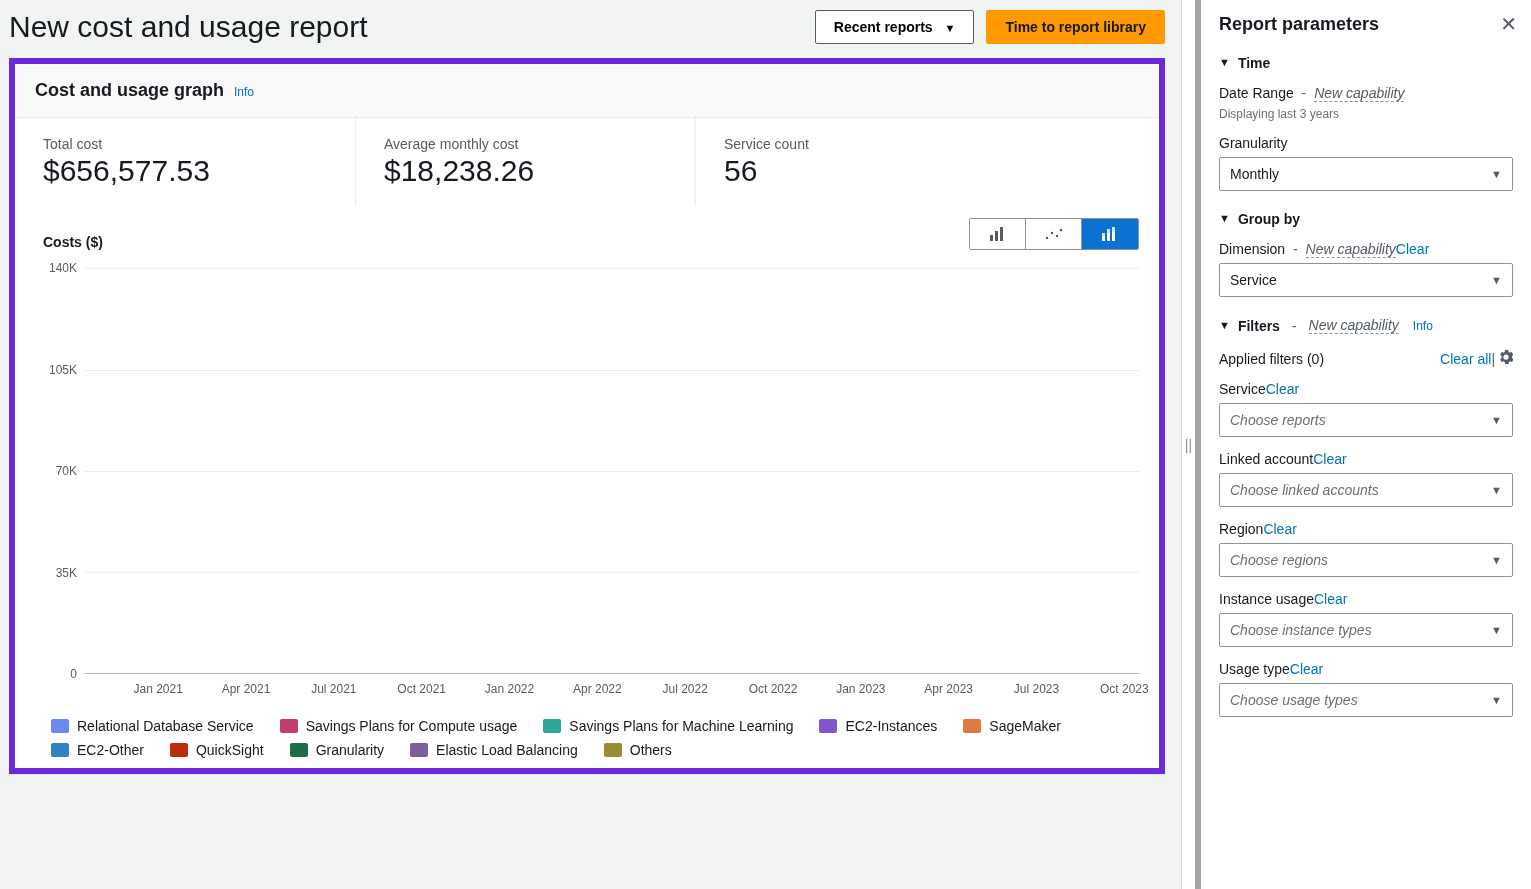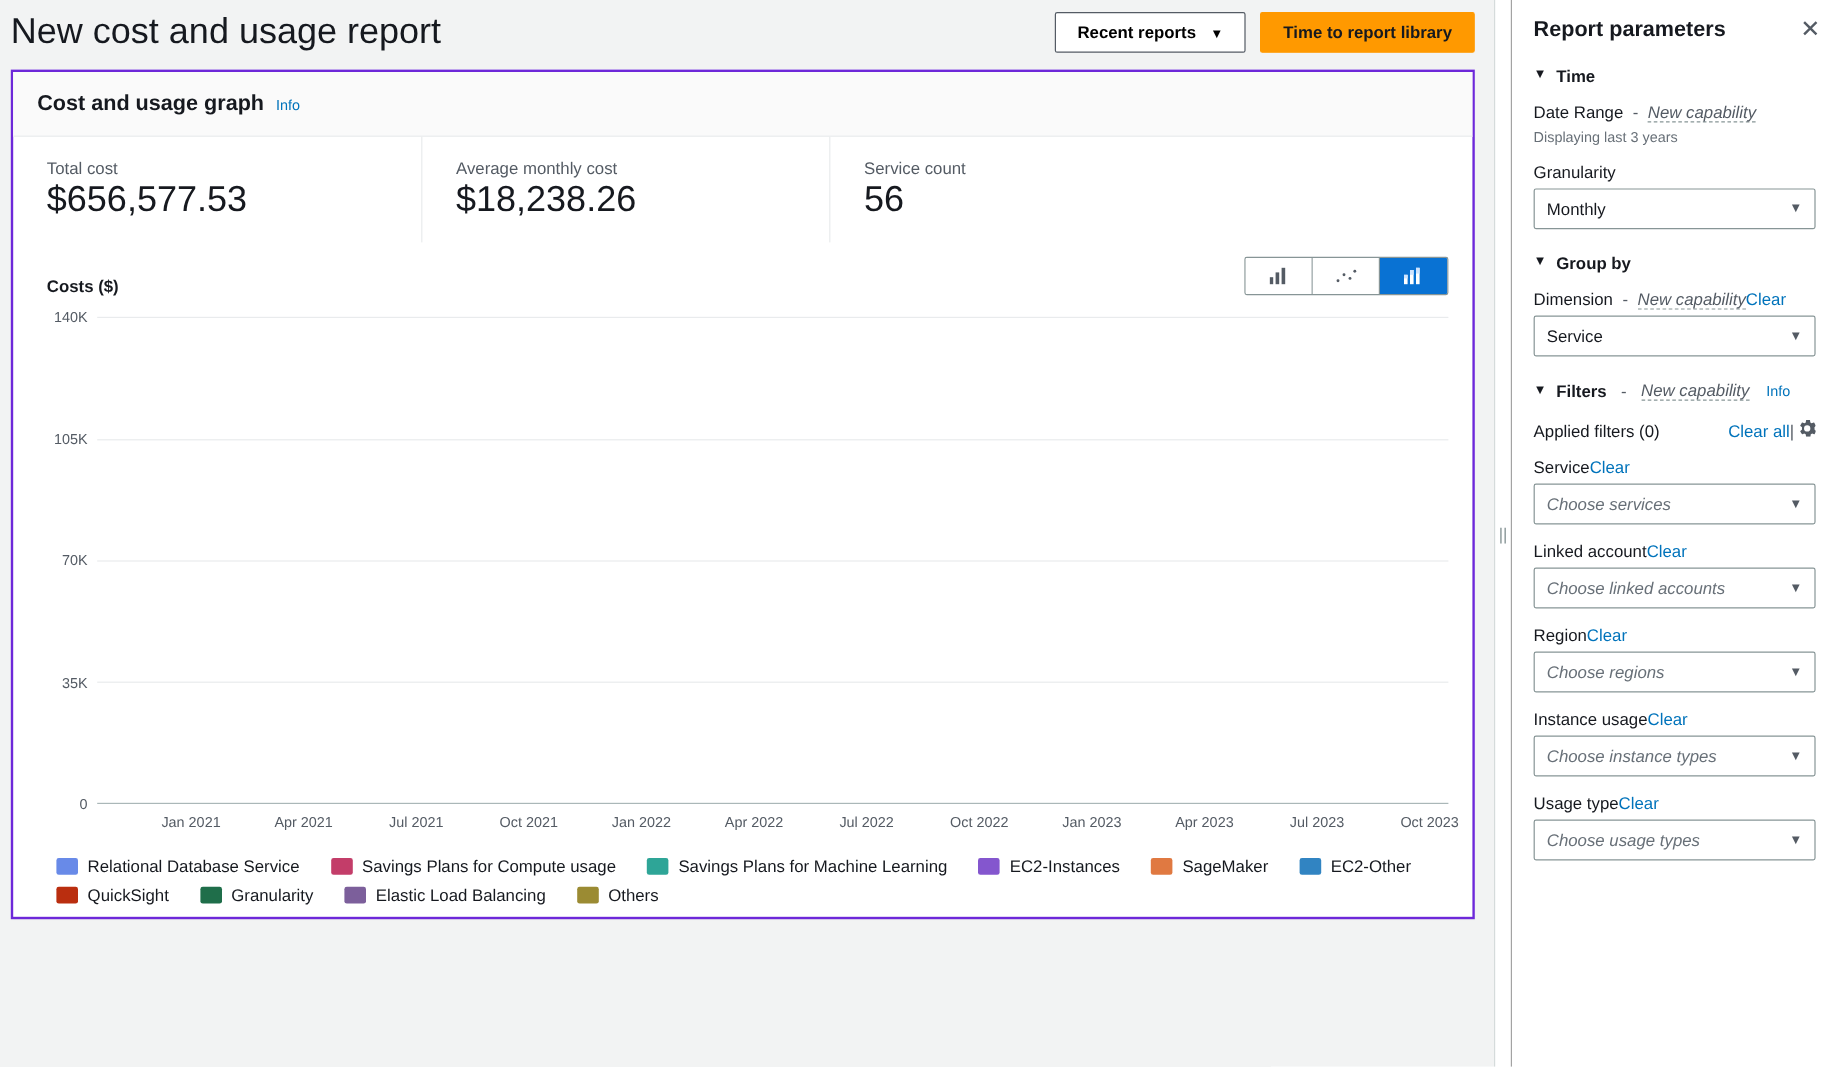--- a/index.html
+++ b/index.html
@@ -1,38 +1,38 @@
 <!DOCTYPE html>
 <html><head>
 <meta charset="utf-8">
 <style>
   * { box-sizing: border-box; }
   html,body { margin:0; padding:0; font-family: "Amazon Ember", "Helvetica Neue", Arial, sans-serif; font-size:14px; color:#16191f; background:#fff; }
 
   .app { display:flex; width:1531px; height:889px; overflow:hidden; }
   .main { flex:1; min-width:0; background:#f2f3f3; padding:0 16px 16px 9px; overflow:hidden; position:relative; }
-  .sidebar { width:272px; border-left:1px solid #a3a3a3; background:#fff; padding:14px 18px 0 18px; overflow-y:auto; position:relative; }
+  .sidebar { width:336px; border-left:6px solid #a3a3a3; background:#fff; padding:14px 18px 0 18px; overflow-y:auto; position:relative; }
   .divider-handle { width:14px; display:flex; align-items:center; justify-content:center; color:#879596; font-size:14px; cursor:col-resize; border-left:1px solid #d5dbdb; background:#fff;}
 
   
   .breadcrumb { padding:10px 0 6px 0; font-size:14px; color:#545b64; }
   .breadcrumb .bc-link { color:#0073bb; border-bottom:1px solid #0073bb; padding-bottom:1px; cursor:pointer; }
   .breadcrumb .sep { margin:0 10px; color:#879596; }
   .breadcrumb .current { color:#545b64; }
 
   
   .page-header { display:flex; justify-content:space-between; align-items:center; margin-top:10px; margin-bottom:14px; }
   .page-title { font-size:30px; font-weight:400; margin:0; }
   .header-actions { display:flex; gap:12px; }
   .btn { border-radius:2px; font-size:14px; font-weight:700; padding:8px 18px; cursor:pointer; background:#fff; border:1px solid #545b64; }
   .btn .caret { margin-left:8px; font-size:11px; }
   .btn-primary { background:#ff9900; border:1px solid #ff9900; color:#16191f; }
 
   
-  .card { background:#fff; border:2px solid #6d28d9; box-shadow:0 1px 1px rgba(0,0,0,0.05); }
+  .card { background:#fff; border:6px solid #6d28d9; box-shadow:0 1px 1px rgba(0,0,0,0.05); }
   .card-header { padding:16px 20px; border-bottom:1px solid #e9ebed; background:#fafafa; display:flex; align-items:baseline; gap:10px; }
   .card-title { font-size:18px; font-weight:700; }
   .info-link { font-size:12px; color:#0073bb; cursor:pointer; }
 
   
   .stats { display:flex; }
   .stat { padding:18px 28px; flex:0 0 auto; }
   .stat + .stat { border-left:1px solid #e9ebed; }
   .stat:nth-child(1){ width:340px;}
   .stat:nth-child(2){ width:340px;}
@@ -666,21 +666,21 @@
       </span>
     </div>
 
     <div id="filters">
         <div class="field">
           <div class="field-label-row">
             <span class="field-label">Service</span>
             <span class="clear">Clear</span>
           </div>
           <div class="control">
-            <span class="ph">Choose services</span>
+            <span class="ph">Choose reports</span>
             <span class="caret">▼</span>
           </div>
         </div>
         <div class="field">
           <div class="field-label-row">
             <span class="field-label">Linked account</span>
             <span class="clear">Clear</span>
           </div>
           <div class="control">
             <span class="ph">Choose linked accounts</span>

